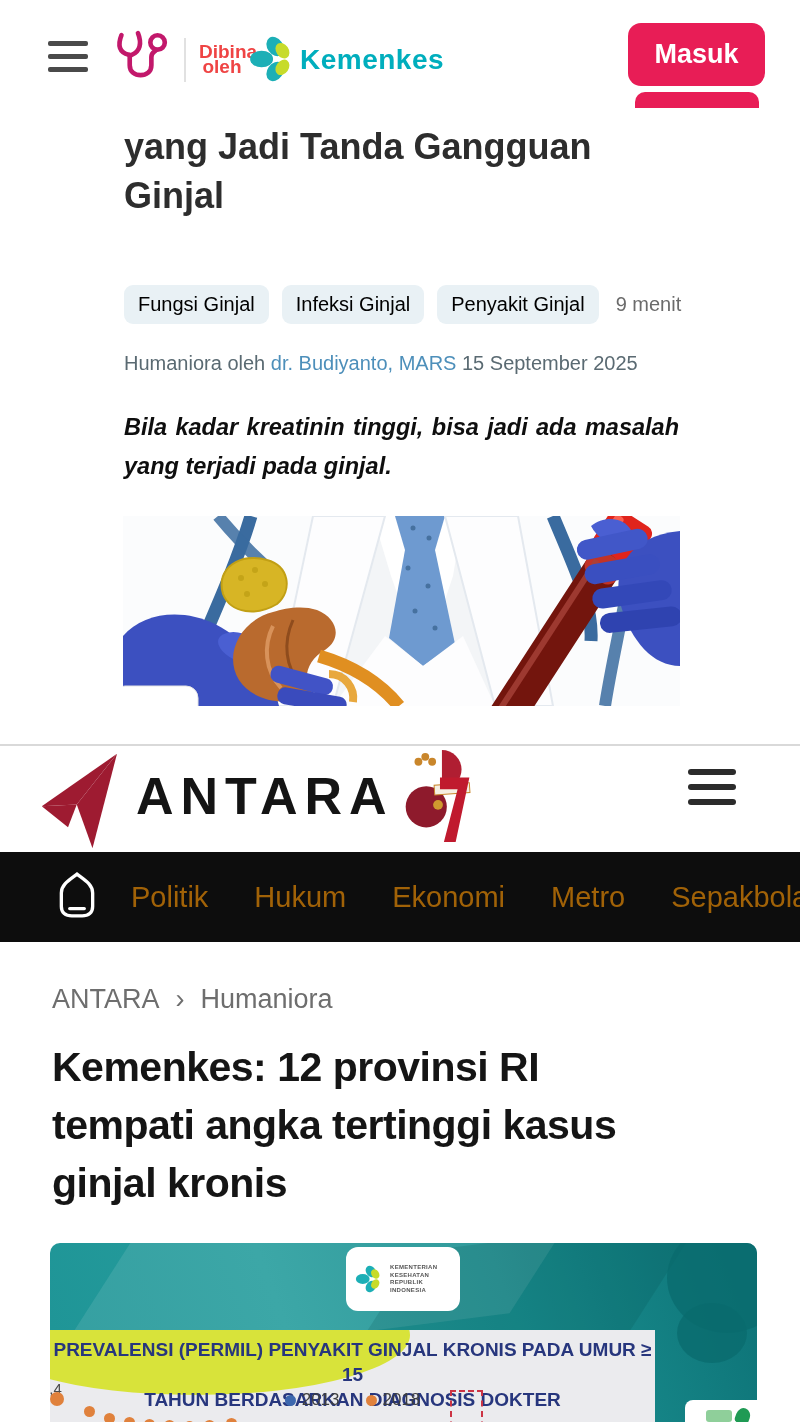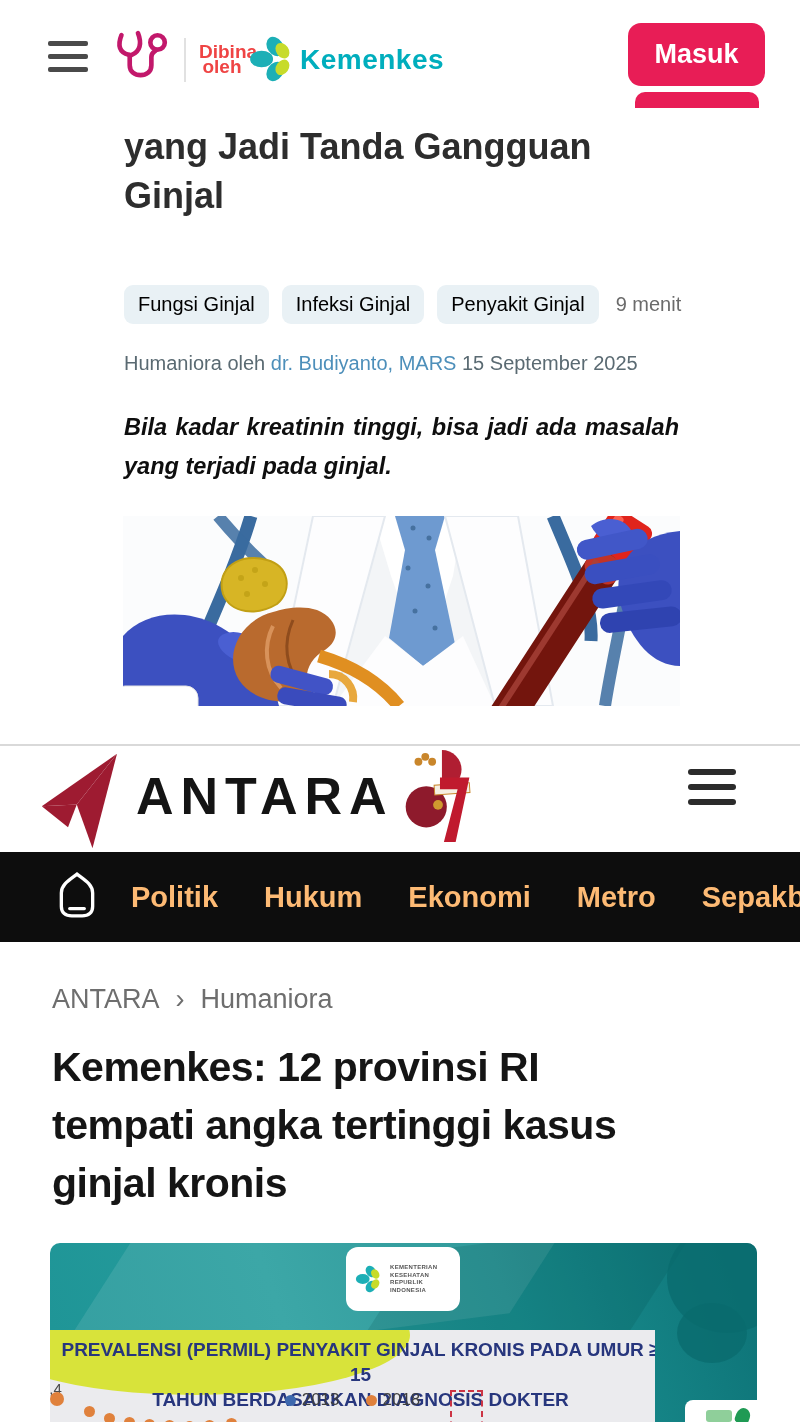--- a/index.html
+++ b/index.html
@@ -35,40 +35,40 @@
   
   .ant-logo{left:38px;top:752px;cursor:pointer;}
   .ant-word{left:136px;top:766px;font-size:52px;font-weight:600;color:#141414;letter-spacing:7px;}
   .ant-87{left:404px;top:748px;}
   .ant-burger{left:688px;top:769px;width:48px;height:36px;cursor:pointer;}
   .ant-burger span{display:block;height:6px;background:#2b2b2b;border-radius:3px;margin-bottom:9px;}
 
   
   .nav-bar{left:0;top:852px;width:800px;height:90px;background:#0d0d0d;display:flex;align-items:center;overflow:hidden;}
   .home-ic{margin-left:55px;margin-right:32px;flex:0 0 auto;cursor:pointer;}
-  .nav-item{color:#fdba74;font-size:29px;font-weight:700;margin-right:46px;white-space:nowrap;cursor:pointer;}
+  .nav-item{color:#a16207;font-size:29px;font-weight:400;margin-right:46px;white-space:nowrap;cursor:pointer;}
 
   
   .crumb{left:52px;top:984px;font-size:27px;color:#6e6e6e;display:flex;gap:16px;align-items:center;}
   .crumb .lnk{cursor:pointer;}
   .headline{left:52px;top:1038px;width:710px;font-size:41px;line-height:58px;font-weight:800;
             color:#151515;letter-spacing:-.5px;}
 
   
   .chart{left:50px;top:1243px;width:707px;height:179px;overflow:hidden;border-radius:10px 10px 0 0;
          background:linear-gradient(250deg,#0d7276 0%,#1a8f90 35%,#269d9d 65%,#1e9496 100%);}
   .c-stripe1{left:60px;top:-30px;width:420px;height:130px;background:rgba(255,255,255,.10);transform:skew(-38deg) rotate(-8deg);}
   .c-stripe2{left:330px;top:-10px;width:260px;height:160px;background:rgba(0,70,70,.16);transform:skew(-38deg) rotate(-8deg);}
   .c-leaf{border-radius:50%;background:#0a6b6d;opacity:.75;}
   .badge{left:296px;top:4px;width:114px;height:64px;background:#fff;border-radius:12px;
          display:flex;align-items:center;gap:6px;padding-left:8px;box-sizing:border-box;}
   .badge-txt{font-size:6px;font-weight:700;color:#555;line-height:7.5px;letter-spacing:.3px;}
   .panel{left:0;top:87px;width:605px;height:92px;background:#ebebee;overflow:hidden;}
   .blob{left:-70px;top:-55px;width:430px;height:120px;background:#d8e33a;border-radius:50%;}
-  .c-title{left:0;top:7px;width:605px;text-align:center;font-size:19px;line-height:25px;font-weight:700;color:#27367d;margin-left:8px;}
+  .c-title{left:0;top:7px;width:605px;text-align:center;font-size:19px;line-height:25px;font-weight:700;color:#27367d;}
   .c-legend{left:0;top:60px;width:605px;display:flex;justify-content:center;gap:26px;
             font-size:17px;color:#3f3f3f;align-items:center;}
   .ldot{display:inline-block;width:11px;height:11px;border-radius:50%;margin-right:6px;vertical-align:-1px;}
   .tick{left:-9px;top:50px;font-size:15px;color:#4a4a4a;}
   .cdot{position:absolute;width:11px;height:11px;border-radius:50%;background:#e0813c;}
   .cdot:first-child{width:14px;height:14px;}
   .dash-rect{left:400px;top:60px;width:29px;height:44px;border:2px dashed #cc3344;}
   .corner-box{left:635px;top:157px;width:86px;height:32px;background:#fff;border-radius:8px;
               display:flex;align-items:center;justify-content:center;gap:4px;}
   .cb-a{width:26px;height:12px;background:#8fcf9a;border-radius:3px;}

